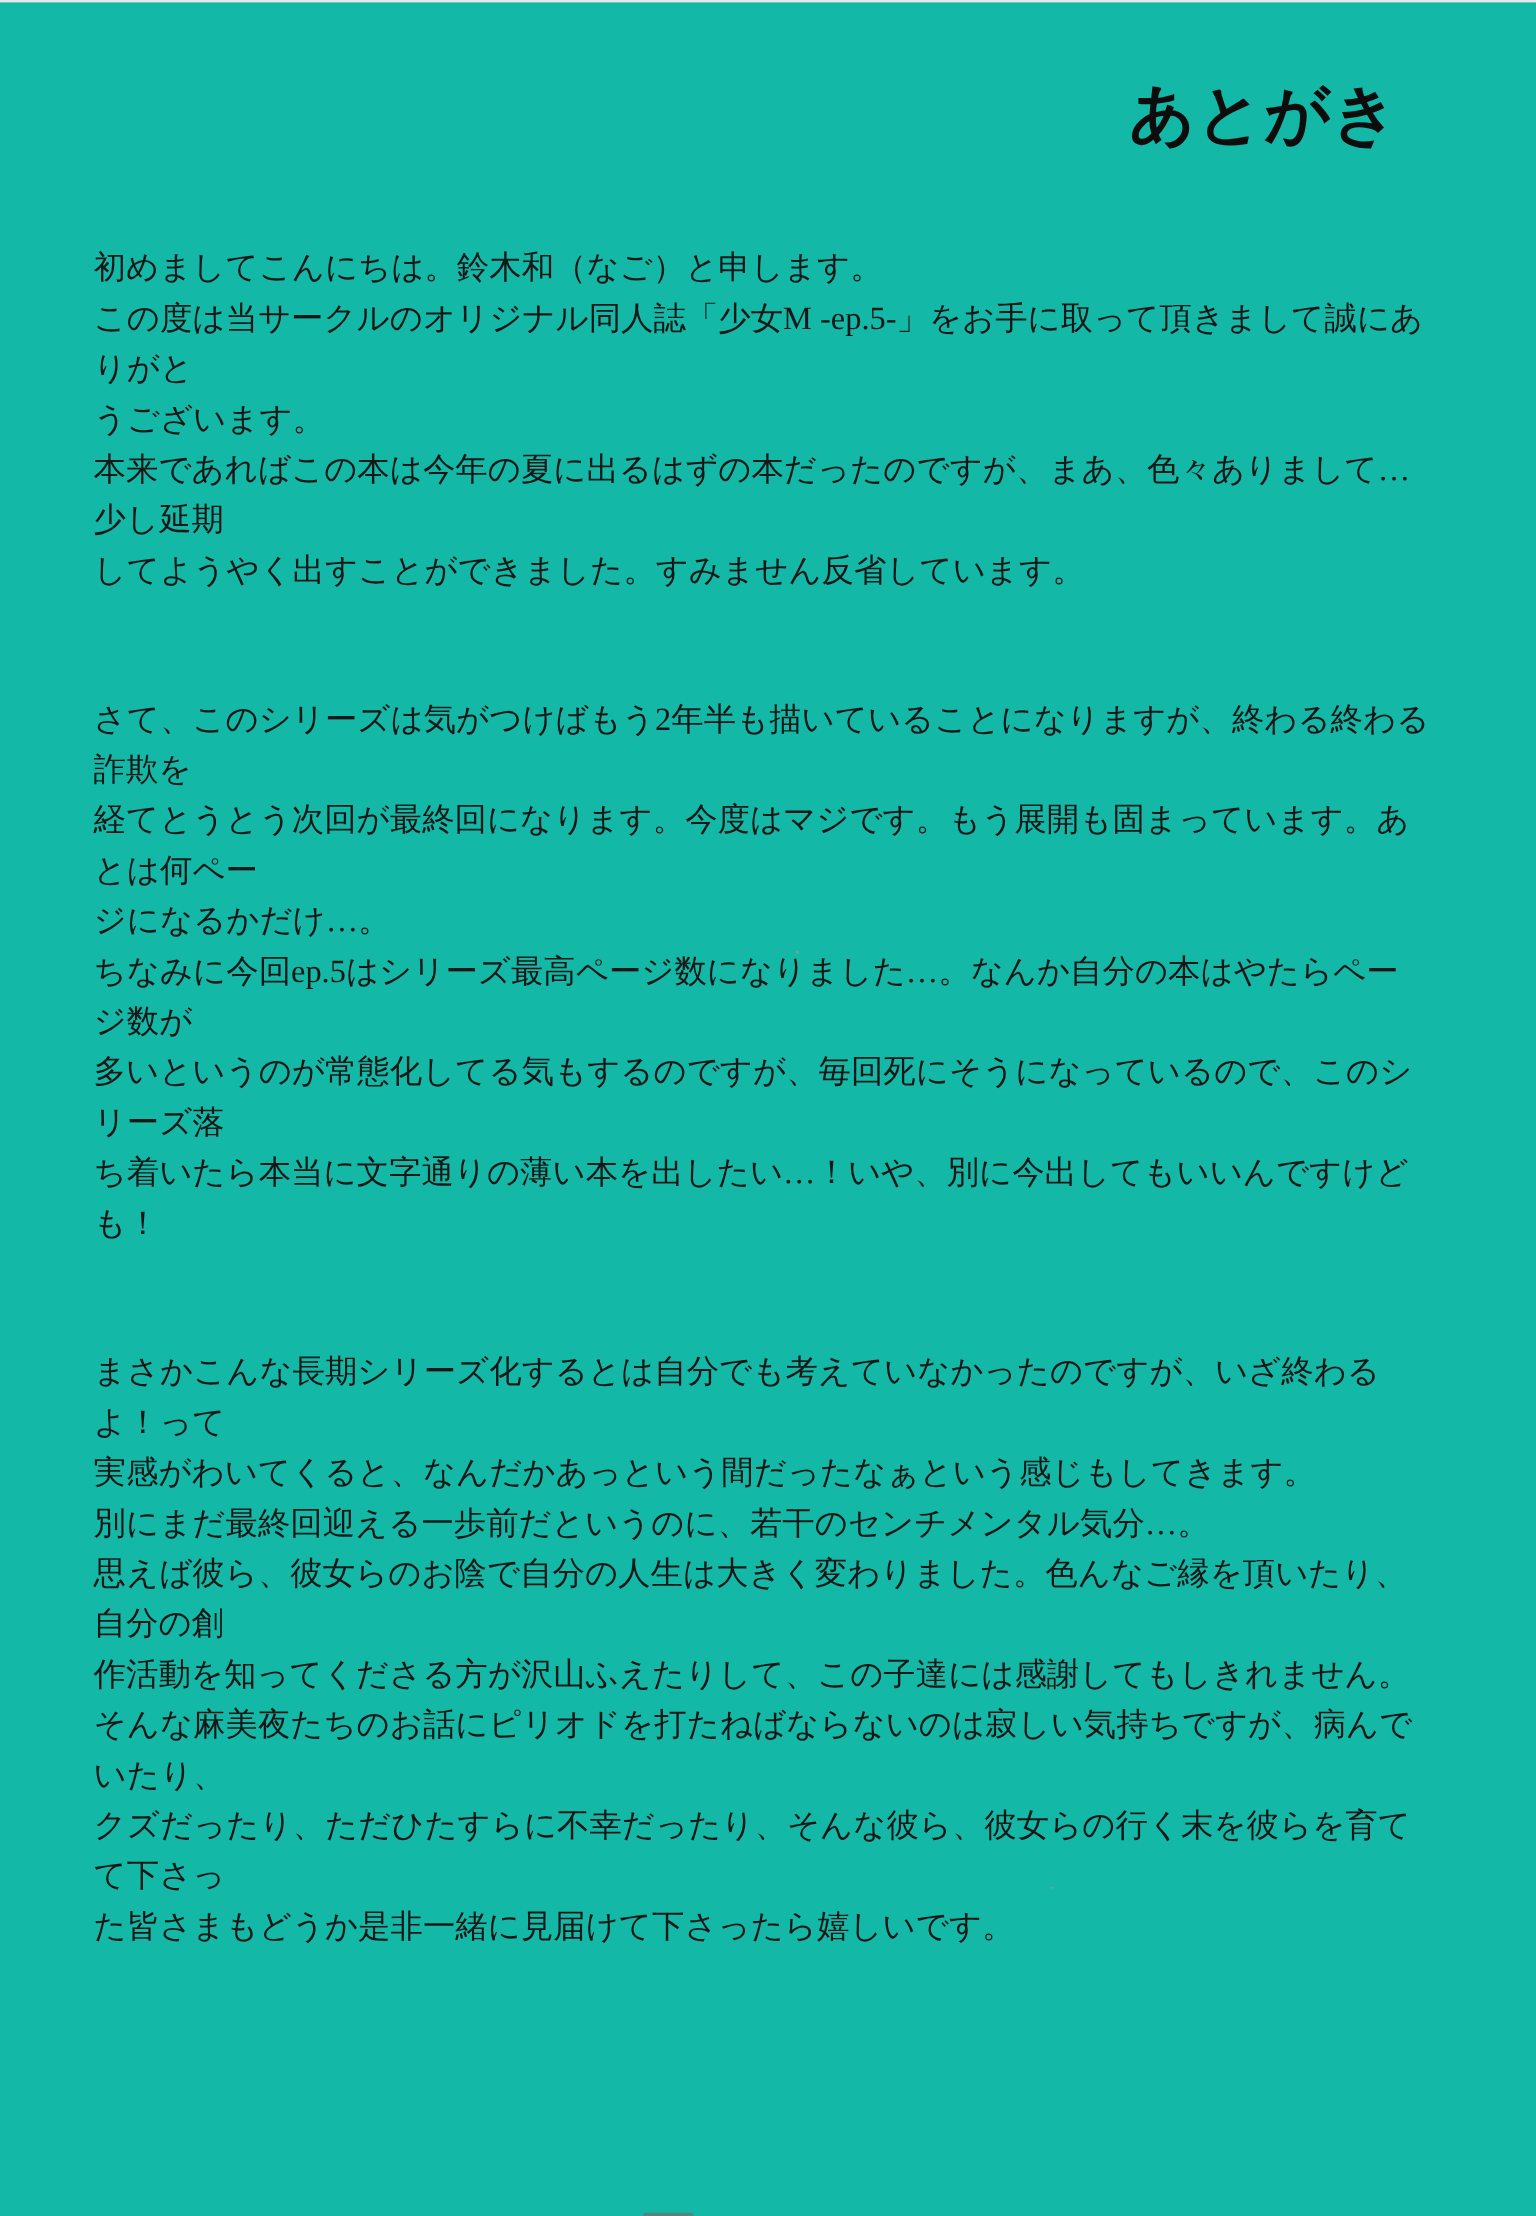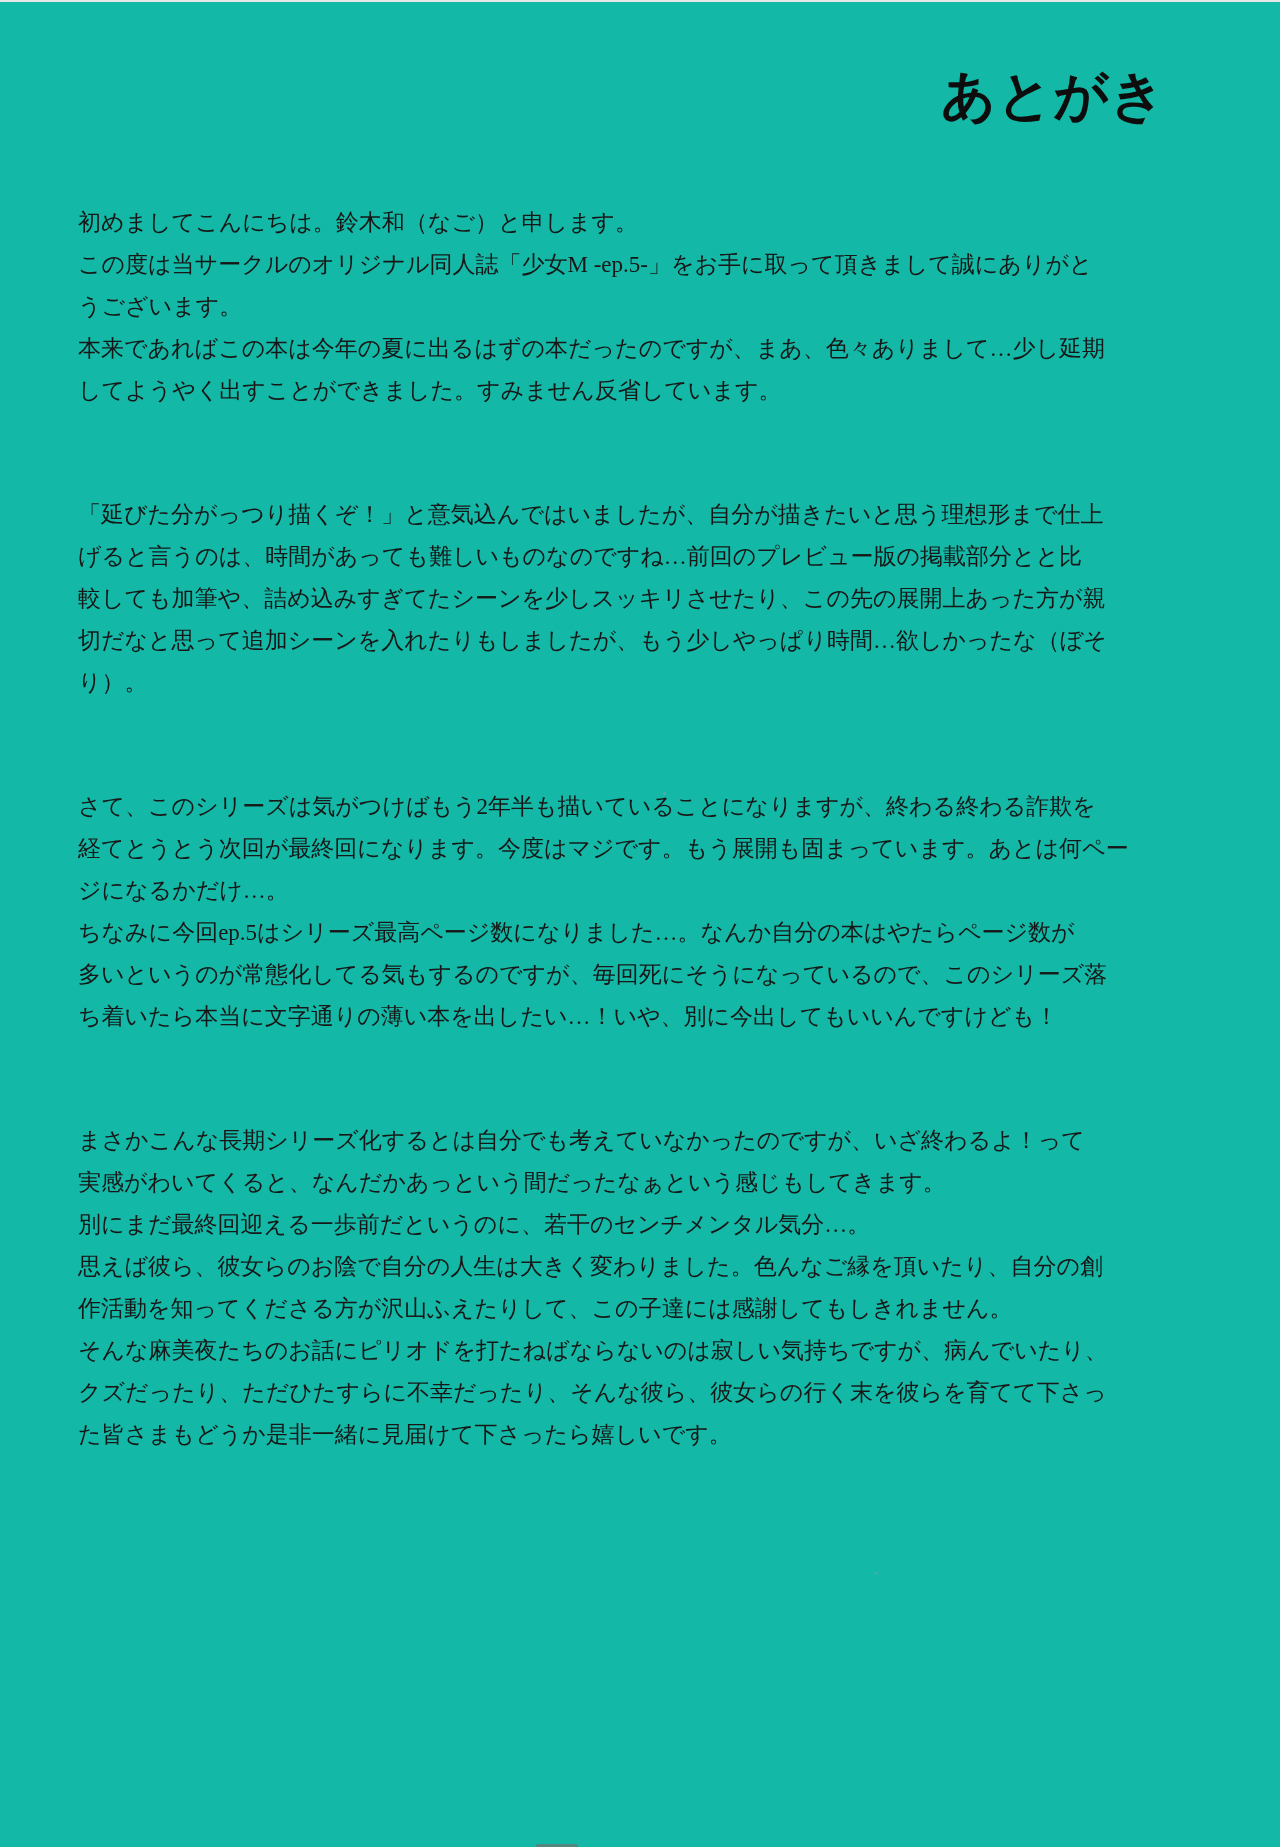--- a/index.html
+++ b/index.html
@@ -28,21 +28,21 @@
     letter-spacing: 1px;
     color: #0d0d0d;
     white-space: nowrap;
   }
   .afterword-body {
     position: absolute;
     left: 78px;
     top: 158px;
     width: 1115px;
     font-family: "Liberation Serif", "DejaVu Serif", serif;
-    font-size: 23px;
+    font-size: 27px;
     line-height: 42px;
     text-align: left;
     white-space: pre-line;
     color: #171717;
   }
   .afterword-body p {
     margin: 0 0 40px 0;
   }
   
   .speck {
@@ -71,25 +71,20 @@
 <div class="page">
 
   <h1 class="page-title">あとがき</h1>
 
   <div class="afterword-body">
     <p>初めましてこんにちは。鈴木和（なご）と申します。
 この度は当サークルのオリジナル同人誌「少女M -ep.5-」をお手に取って頂きまして誠にありがと
 うございます。
 本来であればこの本は今年の夏に出るはずの本だったのですが、まあ、色々ありまして…少し延期
 してようやく出すことができました。すみません反省しています。</p>
-    <p>「延びた分がっつり描くぞ！」と意気込んではいましたが、自分が描きたいと思う理想形まで仕上
-げると言うのは、時間があっても難しいものなのですね…前回のプレビュー版の掲載部分とと比
-較しても加筆や、詰め込みすぎてたシーンを少しスッキリさせたり、この先の展開上あった方が親
-切だなと思って追加シーンを入れたりもしましたが、もう少しやっぱり時間…欲しかったな（ぼそ
-り）。</p>
     <p>さて、このシリーズは気がつけばもう2年半も描いていることになりますが、終わる終わる詐欺を
 経てとうとう次回が最終回になります。今度はマジです。もう展開も固まっています。あとは何ペー
 ジになるかだけ…。
 ちなみに今回ep.5はシリーズ最高ページ数になりました…。なんか自分の本はやたらページ数が
 多いというのが常態化してる気もするのですが、毎回死にそうになっているので、このシリーズ落
 ち着いたら本当に文字通りの薄い本を出したい…！いや、別に今出してもいいんですけども！</p>
     <p>まさかこんな長期シリーズ化するとは自分でも考えていなかったのですが、いざ終わるよ！って
 実感がわいてくると、なんだかあっという間だったなぁという感じもしてきます。
 別にまだ最終回迎える一歩前だというのに、若干のセンチメンタル気分…。
 思えば彼ら、彼女らのお陰で自分の人生は大きく変わりました。色んなご縁を頂いたり、自分の創

